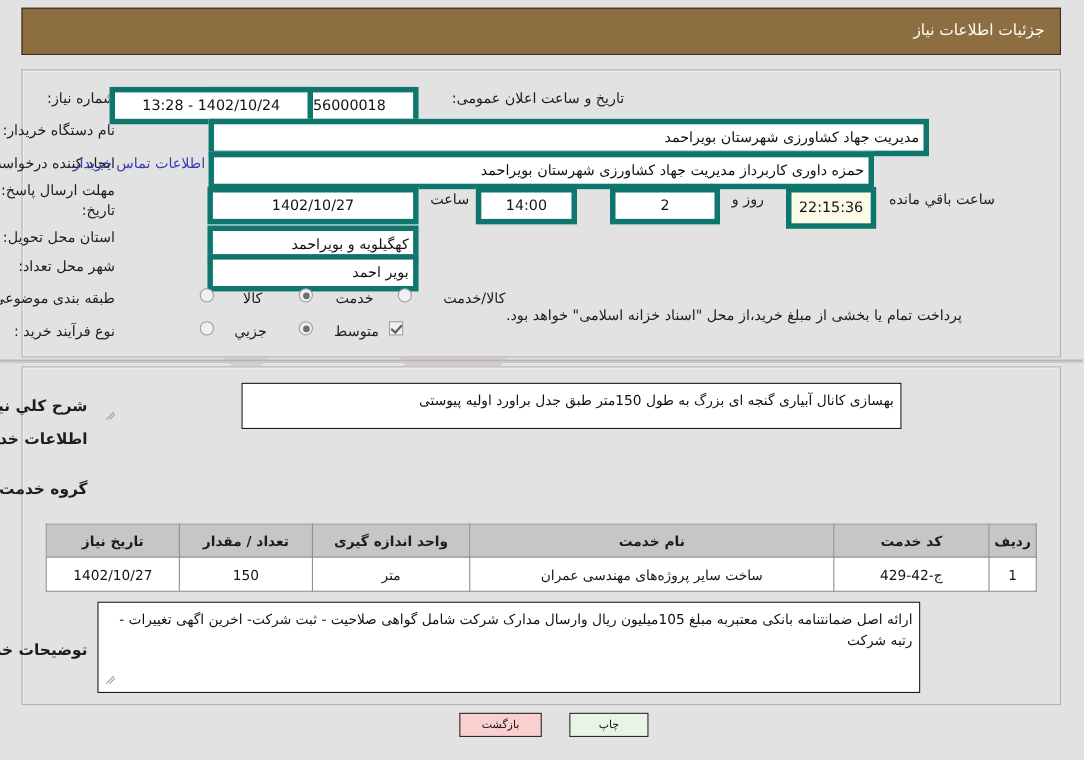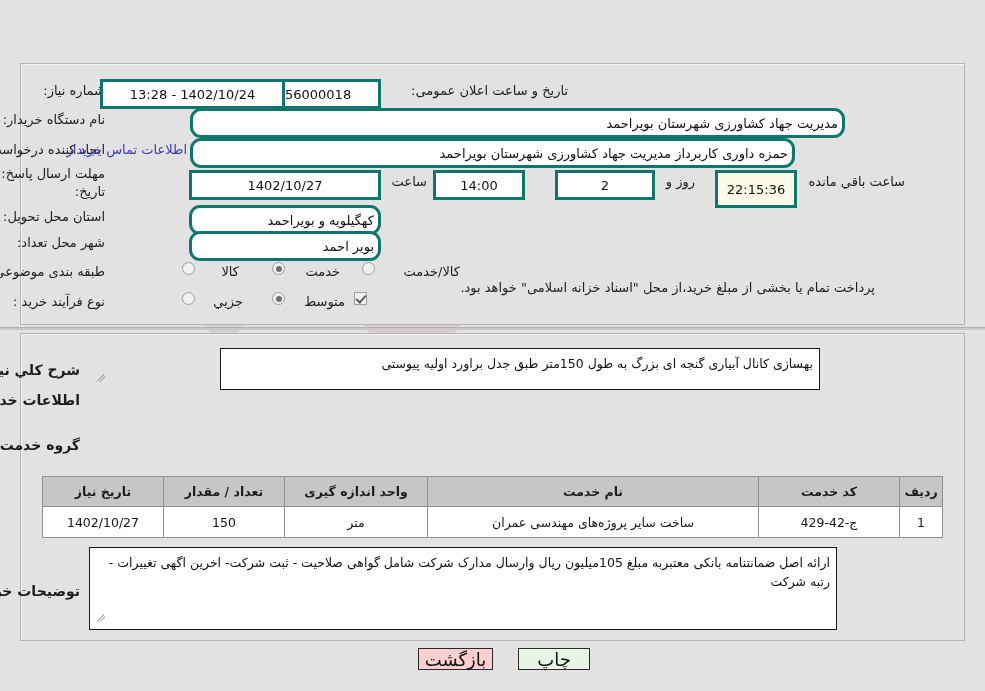--- a/index.html
+++ b/index.html
@@ -104,34 +104,34 @@
     z-index: 12;
     font-family: "DejaVu Sans", sans-serif;
     line-height: 16px;
   }
   .lbl.bold { font-weight: bold; }
   .lbl.link { color: #3a3ab5; }
 
   .box {
     position: absolute;
     background: #ffffff;
-    border: 3px solid #0f766e;
+    border: 5px solid #0f766e;
     box-sizing: border-box;
     font-size: 13px;
     color: #111;
     display: flex;
     align-items: center;
     z-index: 12;
     font-family: "DejaVu Sans", sans-serif;
     padding: 12px 4px;
     overflow: hidden;
     white-space: nowrap;
   }
   .box.center { justify-content: center; }
-  .box.right  { justify-content: flex-start; border-radius: 11px; }
+  .box.right  { justify-content: flex-start; }
   .box.cream  { background: #fbfbe8; }
 
   
   .ta {
     position: absolute;
     background: #ffffff;
     border: 1px solid #1a1a1a;
     box-sizing: border-box;
     font-size: 12.5px;
     color: #111;
@@ -237,21 +237,21 @@
     text-align: center;
     color: #151515;
   }
 
   
   .btn {
     position: absolute;
     height: 22px;
     border: 1px solid #2a2a2a;
     box-sizing: border-box;
-    font-size: 18px;
+    font-size: 10px;
     display: flex;
     align-items: center;
     justify-content: center;
     z-index: 14;
     font-family: "DejaVu Sans", sans-serif;
     color: #121212;
     cursor: pointer;
   }
   .btn.print  { background: #e6f5e6; }
   .btn.back   { background: #f9cfcf; }
@@ -260,20 +260,23 @@
 <body>
 
 <div id="page">
 
   <div class="watermark">
     <div class="wm-shield"></div>
     <div class="wm-v"></div>
     <div class="wm-text">AriaTender.net</div>
   </div>
 
+  <div class="header-bar">
+    <div class="header-title">جزئیات اطلاعات نیاز</div>
+  </div>
 
   <div class="panel" id="panel-top"></div>
 
   <div class="lbl" style="right:880px; top:83px;">شماره نیاز:</div>
   <div class="box center" style="right:604px; top:79px; width:192px; height:22px;">1102010056000018</div>
 
   <div class="lbl" style="right:417px; top:83px;">تاریخ و ساعت اعلان عمومی:</div>
   <div class="box center" style="right:700px; top:79px; width:185px; height:22px; left:100px;">1402/10/24 - 13:28</div>
 
   <div class="lbl" style="right:880px; top:112px;">نام دستگاه خریدار:</div>

